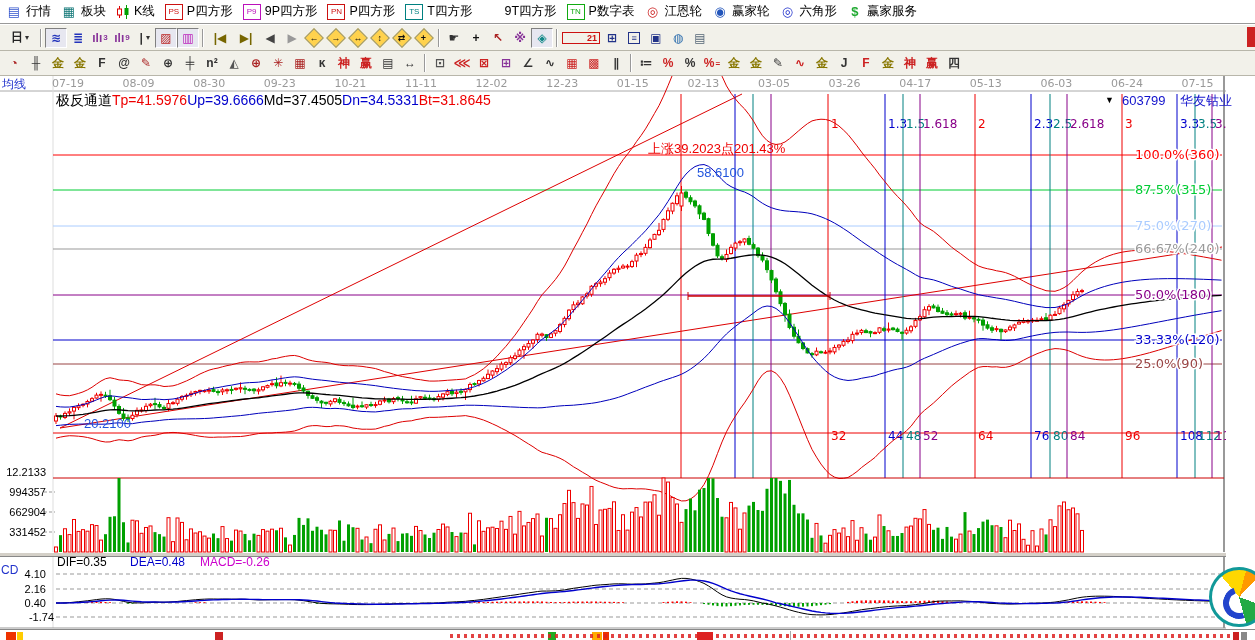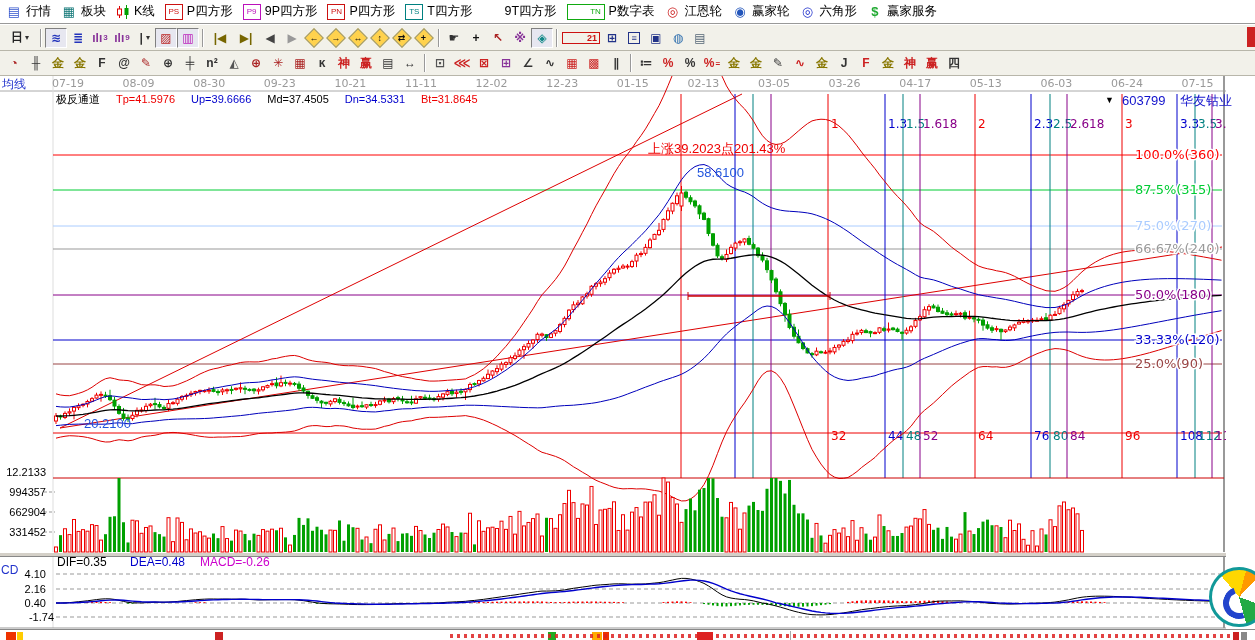--- a/index.html
+++ b/index.html
@@ -25,21 +25,21 @@
   .tsep{width:0;height:18px;border-left:1px solid #999;border-right:1px solid #fff;margin:0 3px;}
   .dmd{width:12px;height:12px;background:#ffd24d;border:1px solid #997;display:flex;align-items:center;
        justify-content:center;transform:rotate(45deg);margin:2px 4px;cursor:default;}
   .dmd>span{transform:rotate(-45deg);font-size:9px;font-weight:bold;color:#111;line-height:1;}
   .red-sliver{position:absolute;left:1247px;top:27px;width:8px;height:20px;background:#cc2222;}
   
   .workspace{position:absolute;left:0;top:76px;width:1255px;height:553px;background:#fff;}
   .workspace svg{position:absolute;left:0;top:0;font-family:"DejaVu Sans","Liberation Sans",sans-serif;}
   .ov{position:absolute;pointer-events:none;white-space:nowrap;line-height:1.1;}
   .axis-label{font-size:11px;color:#000;text-align:right;width:46px;}
-  .channel-row{left:56px;top:17px;display:flex;gap:16px;font-size:11px;}
+  .channel-row{left:56px;top:17px;display:flex;gap:0;font-size:14px;}
   
   .statusbar{position:absolute;left:0;top:629px;width:1255px;height:11px;background:#fff;border-top:1px solid #888;box-sizing:border-box;}
   .sb-item{position:absolute;top:2px;}
   .sb-divider{position:absolute;top:1px;width:1px;height:9px;background:#aaa;}
   .sb-ticker{position:absolute;top:4px;height:4px;opacity:.85;}
   .sb-block{position:absolute;top:2px;width:16px;height:8px;}
   
   .logo{position:absolute;left:1209px;top:567px;width:60px;height:60px;border-radius:50%;
         box-sizing:border-box;overflow:hidden;z-index:6;}
   .logo-swirl{position:absolute;left:11px;top:17px;width:32px;height:32px;border-radius:50%;box-sizing:border-box;}
@@ -81,21 +81,21 @@
       </div>
       <div class="menu-item">
         <span class="mi-box" style="color: rgb(0, 128, 128); border-color: rgb(0, 128, 128);">TS</span>
         <span>T四方形</span>
       </div>
       <div class="menu-item">
         <span class="mi-box" style="color: rgb(0, 128, 128); border-color: rgb(0, 128, 128); margin-top: 43px;">T9</span>
         <span>9T四方形</span>
       </div>
       <div class="menu-item">
-        <span class="mi-box" style="color: rgb(17, 170, 17); border-color: rgb(17, 170, 17); padding-left: 20px;">TN</span>
+        <span class="mi-box" style="color: rgb(17, 170, 17); border-color: rgb(17, 170, 17);">TN</span>
         <span>P数字表</span>
       </div>
       <div class="menu-item">
         <span class="mi-glyph" style="color: rgb(204, 34, 34);">◎</span>
         <span>江恩轮</span>
       </div>
       <div class="menu-item">
         <span class="mi-glyph" style="color: rgb(34, 85, 187);">◉</span>
         <span>赢家轮</span>
       </div>

